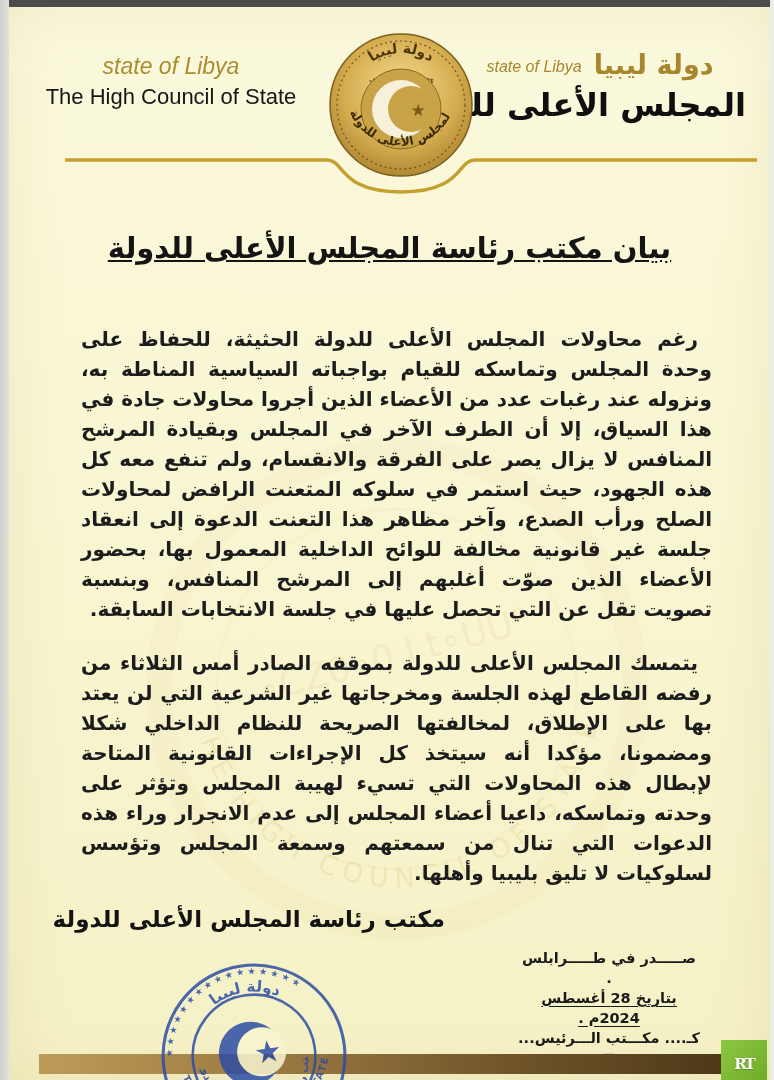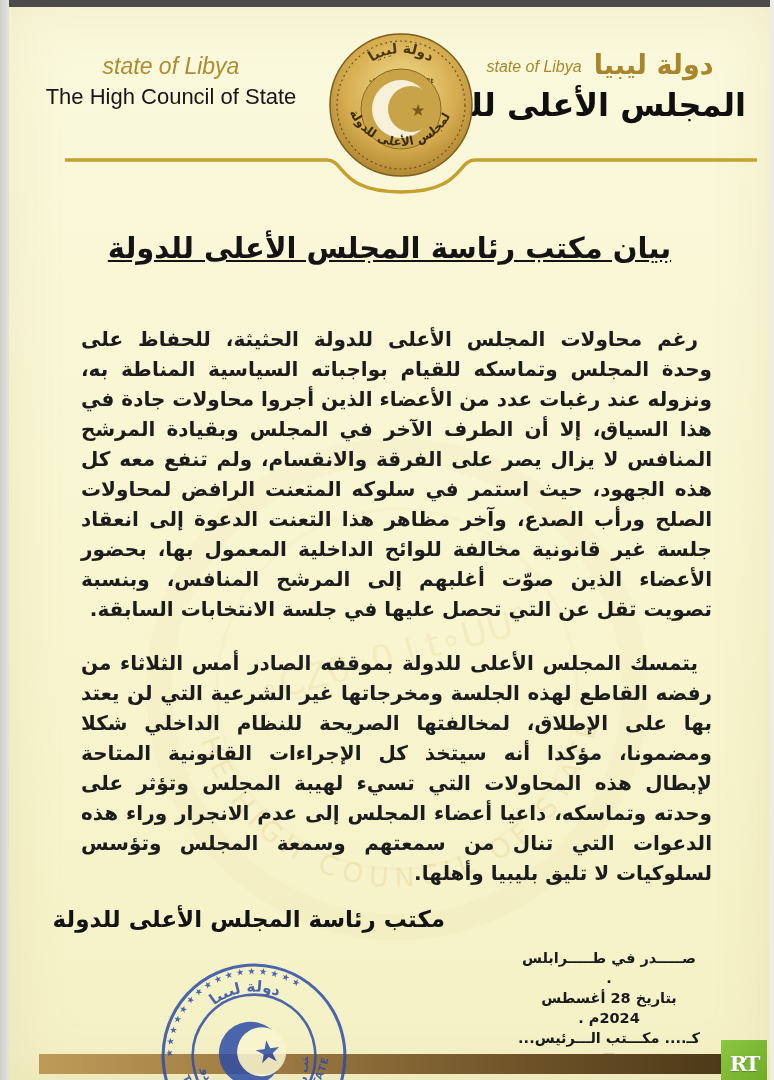--- a/index.html
+++ b/index.html
@@ -32,30 +32,30 @@
                    font-size:29px;font-weight:bold;color:#141414;direction:rtl;text-decoration:underline;}
   .body-text{position:absolute;top:317px;right:58px;left:56px;direction:rtl;text-align:justify;
              font-size:20px;line-height:30px;font-weight:bold;color:#1c1c1c;margin-left:16px;}
   .body-text p{margin:0 0 24px 0;text-indent:14px;}
 
   .signature{position:absolute;top:899px;left:60px;width:376px;text-align:center;direction:rtl;
              font-size:23px;font-weight:bold;color:#131313;white-space:nowrap;}
 
   .issue{position:absolute;top:941px;right:70px;width:182px;direction:rtl;text-align:center;
          font-weight:bold;font-size:14.5px;line-height:20px;color:#1a1a1a;}
-  .issue .date{text-underline-offset:3px;}
+  .issue .date{text-decoration:underline;text-underline-offset:3px;}
 
   
   .band{position:absolute;top:1047px;left:30px;width:694px;height:20px;
         background:linear-gradient(90deg,#bd9b57 0%,#9a7840 35%,#6e5328 70%,#4b3717 100%);}
   .stamp{position:absolute;left:150px;top:954px;width:190px;height:190px;}
   .wm{position:absolute;top:420px;left:102px;width:572px;height:545px;pointer-events:none;}
   .rt{position:absolute;top:1033px;right:3px;width:46px;height:47px;
       background:linear-gradient(135deg,#8cc743,#6faa27);display:flex;align-items:center;justify-content:center;}
-  .rt span{color:#ffffff;font-weight:bold;font-size:21px;letter-spacing:-2px;
+  .rt span{color:#ffffff;font-weight:bold;font-size:15px;letter-spacing:-2px;
            font-family:"DejaVu Serif",serif;text-shadow:0 1px 1px rgba(0,0,0,.25);}
 </style>
 </head>
 <body>
 
 <div class="photo">
   <div class="edge-top"></div>
   <div class="edge-left"></div>
   <div class="edge-right"></div>
 

